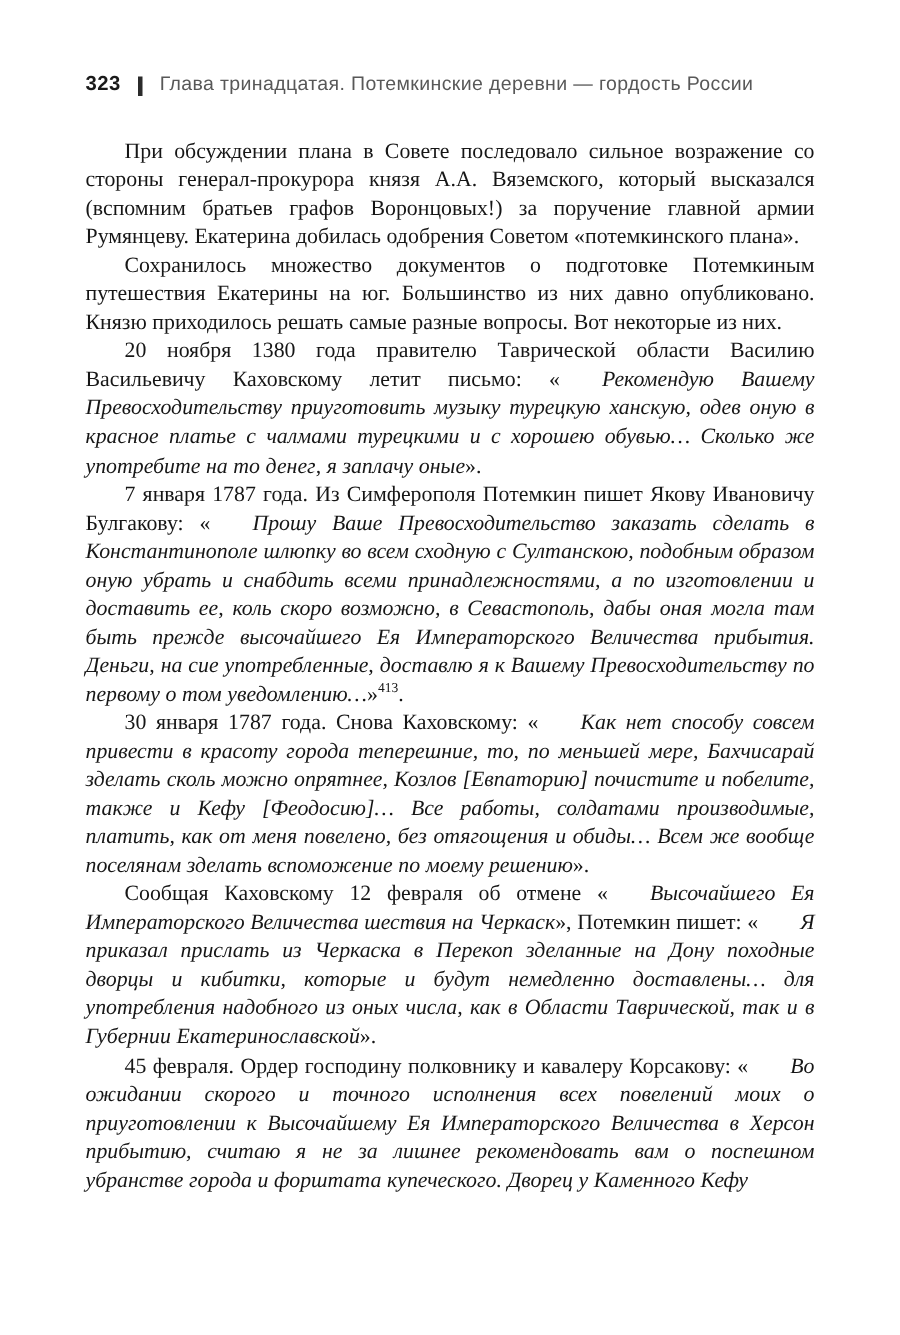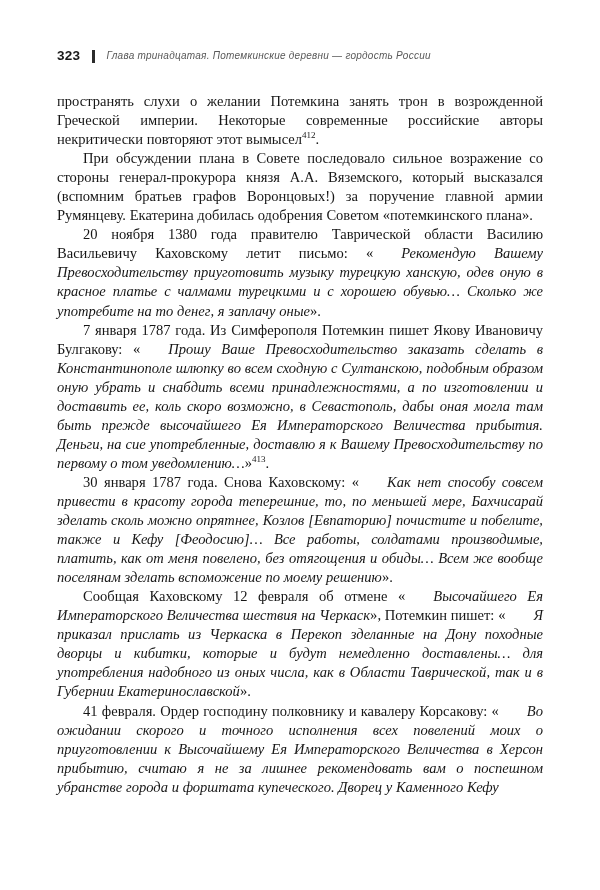--- a/index.html
+++ b/index.html
@@ -23,21 +23,21 @@
     background: #ffffff;
     box-sizing: border-box;
   }
 
   
   .running-head {
     position: absolute;
     left: 57px;
     top: 48px;
     display: flex;
-    align-items: center;
+    align-items: flex-end;
     gap: 0;
     white-space: nowrap;
   }
   .folio {
     font-family: "Liberation Sans", "DejaVu Sans", sans-serif;
     font-size: 13.5px;
     font-weight: bold;
     color: #1a1a1a;
     letter-spacing: 0.3px;
   }
@@ -45,25 +45,24 @@
     display: inline-block;
     width: 3px;
     height: 13px;
     background: #2b2b2b;
     margin: 0 11px 0 12px;
     position: relative;
     top: 1px;
   }
   .head-title {
     font-family: "Liberation Sans", "DejaVu Sans", sans-serif;
-    font-size: 10px;
+    font-size: 13px;
     font-weight: normal;
     color: #585858;
     letter-spacing: 0.25px;
-    font-style: italic;
   }
 
   
   .textblock {
     position: absolute;
     left: 57px;
     top: 92px;
     width: 486px;
   }
 
@@ -97,22 +96,22 @@
 
 <div class="page">
 
   <div class="running-head">
     <span class="folio">323</span>
     <span class="head-rule"></span>
     <span class="head-title">Глава тринадцатая. Потемкинские деревни — гордость России</span>
   </div>
 
   <div class="textblock">
-      <p class="para noindent"><span>пространять слухи о желании Потемкина занять трон в возрожденной Греческой империи. Некоторые современные российские авторы некритически повторяют этот вымысел</span><sup class="fn">412</sup><span>.</span></p>
       <p class="para"><span>При обсуждении плана в Совете последовало сильное возражение со стороны генерал-прокурора князя А.А. Вяземского, который высказался (вспомним братьев графов Воронцовых!) за поручение главной армии Румянцеву. Екатерина добилась одобрения Советом «потемкинского плана».</span></p>
+      <p class="para"><span>Сохранилось множество документов о подготовке Потемкиным путешествия Екатерины на юг. Большинство из них давно опубликовано. Князю приходилось решать самые разные вопросы. Вот некоторые из них.</span></p>
       <p class="para"><span>20 ноября 1380 года правителю Таврической области Василию Васильевичу Каховскому летит письмо: «</span><i>Рекомендую Вашему Превосходительству приуготовить музыку турецкую ханскую, одев оную в красное платье с чалмами турецкими и с хорошею обувью… Сколько же употребите на то денег, я заплачу оные</i><span>».</span></p>
       <p class="para"><span>7 января 1787 года. Из Симферополя Потемкин пишет Якову Ивановичу Булгакову: «</span><i>Прошу Ваше Превосходительство заказать сделать в Константинополе шлюпку во всем сходную с Султанскою, подобным образом оную убрать и снабдить всеми принадлежностями, а по изготовлении и доставить ее, коль скоро возможно, в Севастополь, дабы оная могла там быть прежде высочайшего Ея Императорского Величества прибытия. Деньги, на сие употребленные, доставлю я к Вашему Превосходительству по первому о том уведомлению…</i><span>»</span><sup class="fn">413</sup><span>.</span></p>
       <p class="para"><span>30 января 1787 года. Снова Каховскому: «</span><i>Как нет способу совсем привести в красоту города теперешние, то, по меньшей мере, Бахчисарай зделать сколь можно опрятнее, Козлов [Евпаторию] почистите и побелите, также и Кефу [Феодосию]… Все работы, солдатами производимые, платить, как от меня повелено, без отягощения и обиды… Всем же вообще поселянам зделать вспоможение по моему решению</i><span>».</span></p>
       <p class="para"><span>Сообщая Каховскому 12 февраля об отмене «</span><i>Высочайшего Ея Императорского Величества шествия на Черкаск</i><span>», Потемкин пишет: «</span><i>Я приказал прислать из Черкаска в Перекоп зделанные на Дону походные дворцы и кибитки, которые и будут немедленно доставлены… для употребления надобного из оных числа, как в Области Таврической, так и в Губернии Екатеринославской</i><span>».</span></p>
-      <p class="para"><span>41 февраля. Ордер господину полковнику и кавалеру Корсакову: «</span><i>Во ожидании скорого и точного исполнения всех повелений моих о приуготовлении к Высочайшему Ея Императорского Величества в Херсон прибытию, считаю я не за лишнее рекомендовать вам о поспешном убранстве города и форштата купеческого. Дворец у Каменного Кефу</i></p>
+      <p class="para"><span>45 февраля. Ордер господину полковнику и кавалеру Корсакову: «</span><i>Во ожидании скорого и точного исполнения всех повелений моих о приуготовлении к Высочайшему Ея Императорского Величества в Херсон прибытию, считаю я не за лишнее рекомендовать вам о поспешном убранстве города и форштата купеческого. Дворец у Каменного Кефу</i></p>
     </div>
 
 </div>
 
 </body></html>

